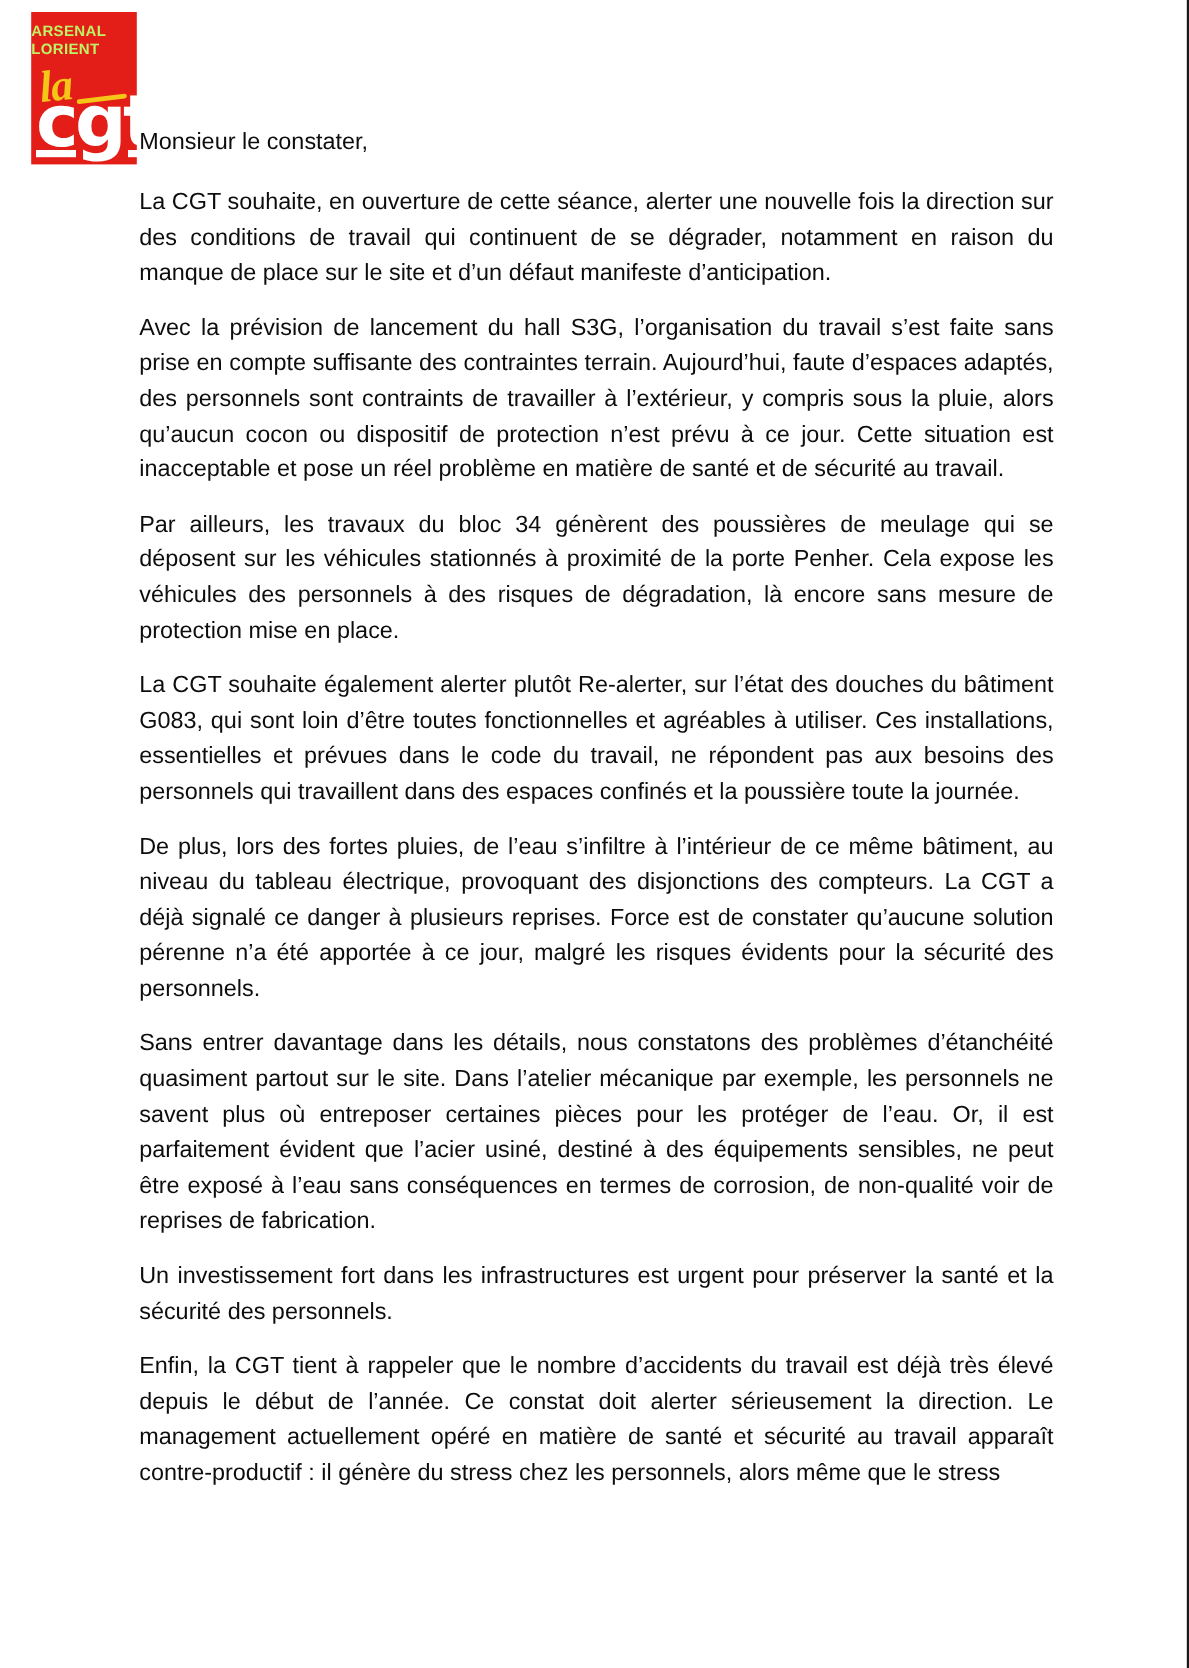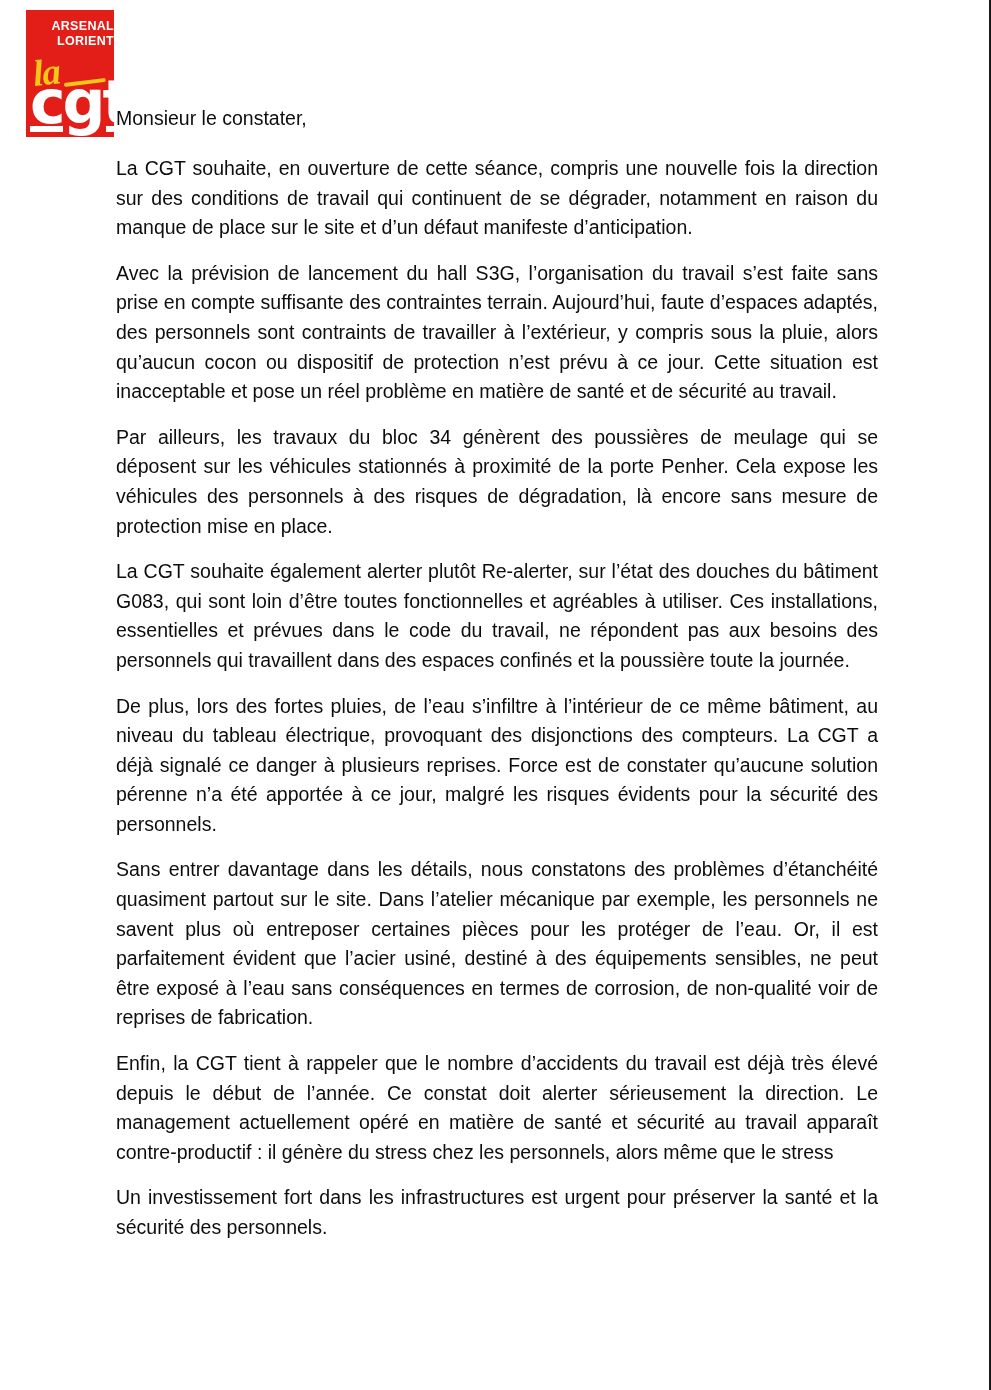--- a/index.html
+++ b/index.html
@@ -29,22 +29,22 @@
     width: 88px;
     height: 127px;
     background: #e31d18;
     overflow: visible;
   }
   .logo-org {
     position: absolute;
     left: 0;
     right: 0;
     top: 9px;
-    text-align: right;
-    color: #ffffff;
+    text-align: left;
+    color: #bef264;
     font-family: "Liberation Sans", sans-serif;
     font-weight: bold;
     font-size: 12.5px;
     line-height: 14.5px;
     letter-spacing: 0.3px;
   }
   .logo-la {
     position: absolute;
     left: 9px;
     top: 45px;
@@ -118,23 +118,23 @@
       <span>ARSENAL</span><br>
       <span>LORIENT</span>
     </div>
     <div class="logo-la">la</div>
     <div class="logo-la-stroke"></div>
     <div class="logo-cgt">cgt</div>
   </div>
 
   <div class="letter">
     <p class="salutation">Monsieur le constater,</p>
-    <p class="para">La CGT souhaite, en ouverture de cette séance, compris une nouvelle fois la direction sur des conditions de travail qui continuent de se dégrader, notamment en raison du manque de place sur le site et d’un défaut manifeste d’anticipation.</p>
+    <p class="para">La CGT souhaite, en ouverture de cette séance, alerter une nouvelle fois la direction sur des conditions de travail qui continuent de se dégrader, notamment en raison du manque de place sur le site et d’un défaut manifeste d’anticipation.</p>
     <p class="para">Avec la prévision de lancement du hall S3G, l’organisation du travail s’est faite sans prise en compte suffisante des contraintes terrain. Aujourd’hui, faute d’espaces adaptés, des personnels sont contraints de travailler à l’extérieur, y compris sous la pluie, alors qu’aucun cocon ou dispositif de protection n’est prévu à ce jour. Cette situation est inacceptable et pose un réel problème en matière de santé et de sécurité au travail.</p>
     <p class="para">Par ailleurs, les travaux du bloc 34 génèrent des poussières de meulage qui se déposent sur les véhicules stationnés à proximité de la porte Penher. Cela expose les véhicules des personnels à des risques de dégradation, là encore sans mesure de protection mise en place.</p>
     <p class="para">La CGT souhaite également alerter plutôt Re-alerter, sur l’état des douches du bâtiment G083, qui sont loin d’être toutes fonctionnelles et agréables à utiliser. Ces installations, essentielles et prévues dans le code du travail, ne répondent pas aux besoins des personnels qui travaillent dans des espaces confinés et la poussière toute la journée.</p>
     <p class="para">De plus, lors des fortes pluies, de l’eau s’infiltre à l’intérieur de ce même bâtiment, au niveau du tableau électrique, provoquant des disjonctions des compteurs. La CGT a déjà signalé ce danger à plusieurs reprises. Force est de constater qu’aucune solution pérenne n’a été apportée à ce jour, malgré les risques évidents pour la sécurité des personnels.</p>
     <p class="para">Sans entrer davantage dans les détails, nous constatons des problèmes d’étanchéité quasiment partout sur le site. Dans l’atelier mécanique par exemple, les personnels ne savent plus où entreposer certaines pièces pour les protéger de l’eau. Or, il est parfaitement évident que l’acier usiné, destiné à des équipements sensibles, ne peut être exposé à l’eau sans conséquences en termes de corrosion, de non-qualité voir de reprises de fabrication.</p>
+    <p class="para">Un investissement fort dans les infrastructures est urgent pour préserver la santé et la sécurité des personnels.</p>
     <p class="para">Enfin, la CGT tient à rappeler que le nombre d’accidents du travail est déjà très élevé depuis le début de l’année. Ce constat doit alerter sérieusement la direction. Le management actuellement opéré en matière de santé et sécurité au travail apparaît contre-productif : il génère du stress chez les personnels, alors même que le stress</p>
-    <p class="para">Un investissement fort dans les infrastructures est urgent pour préserver la santé et la sécurité des personnels.</p>
   </div>
 
 </div>
 
 </body></html>

